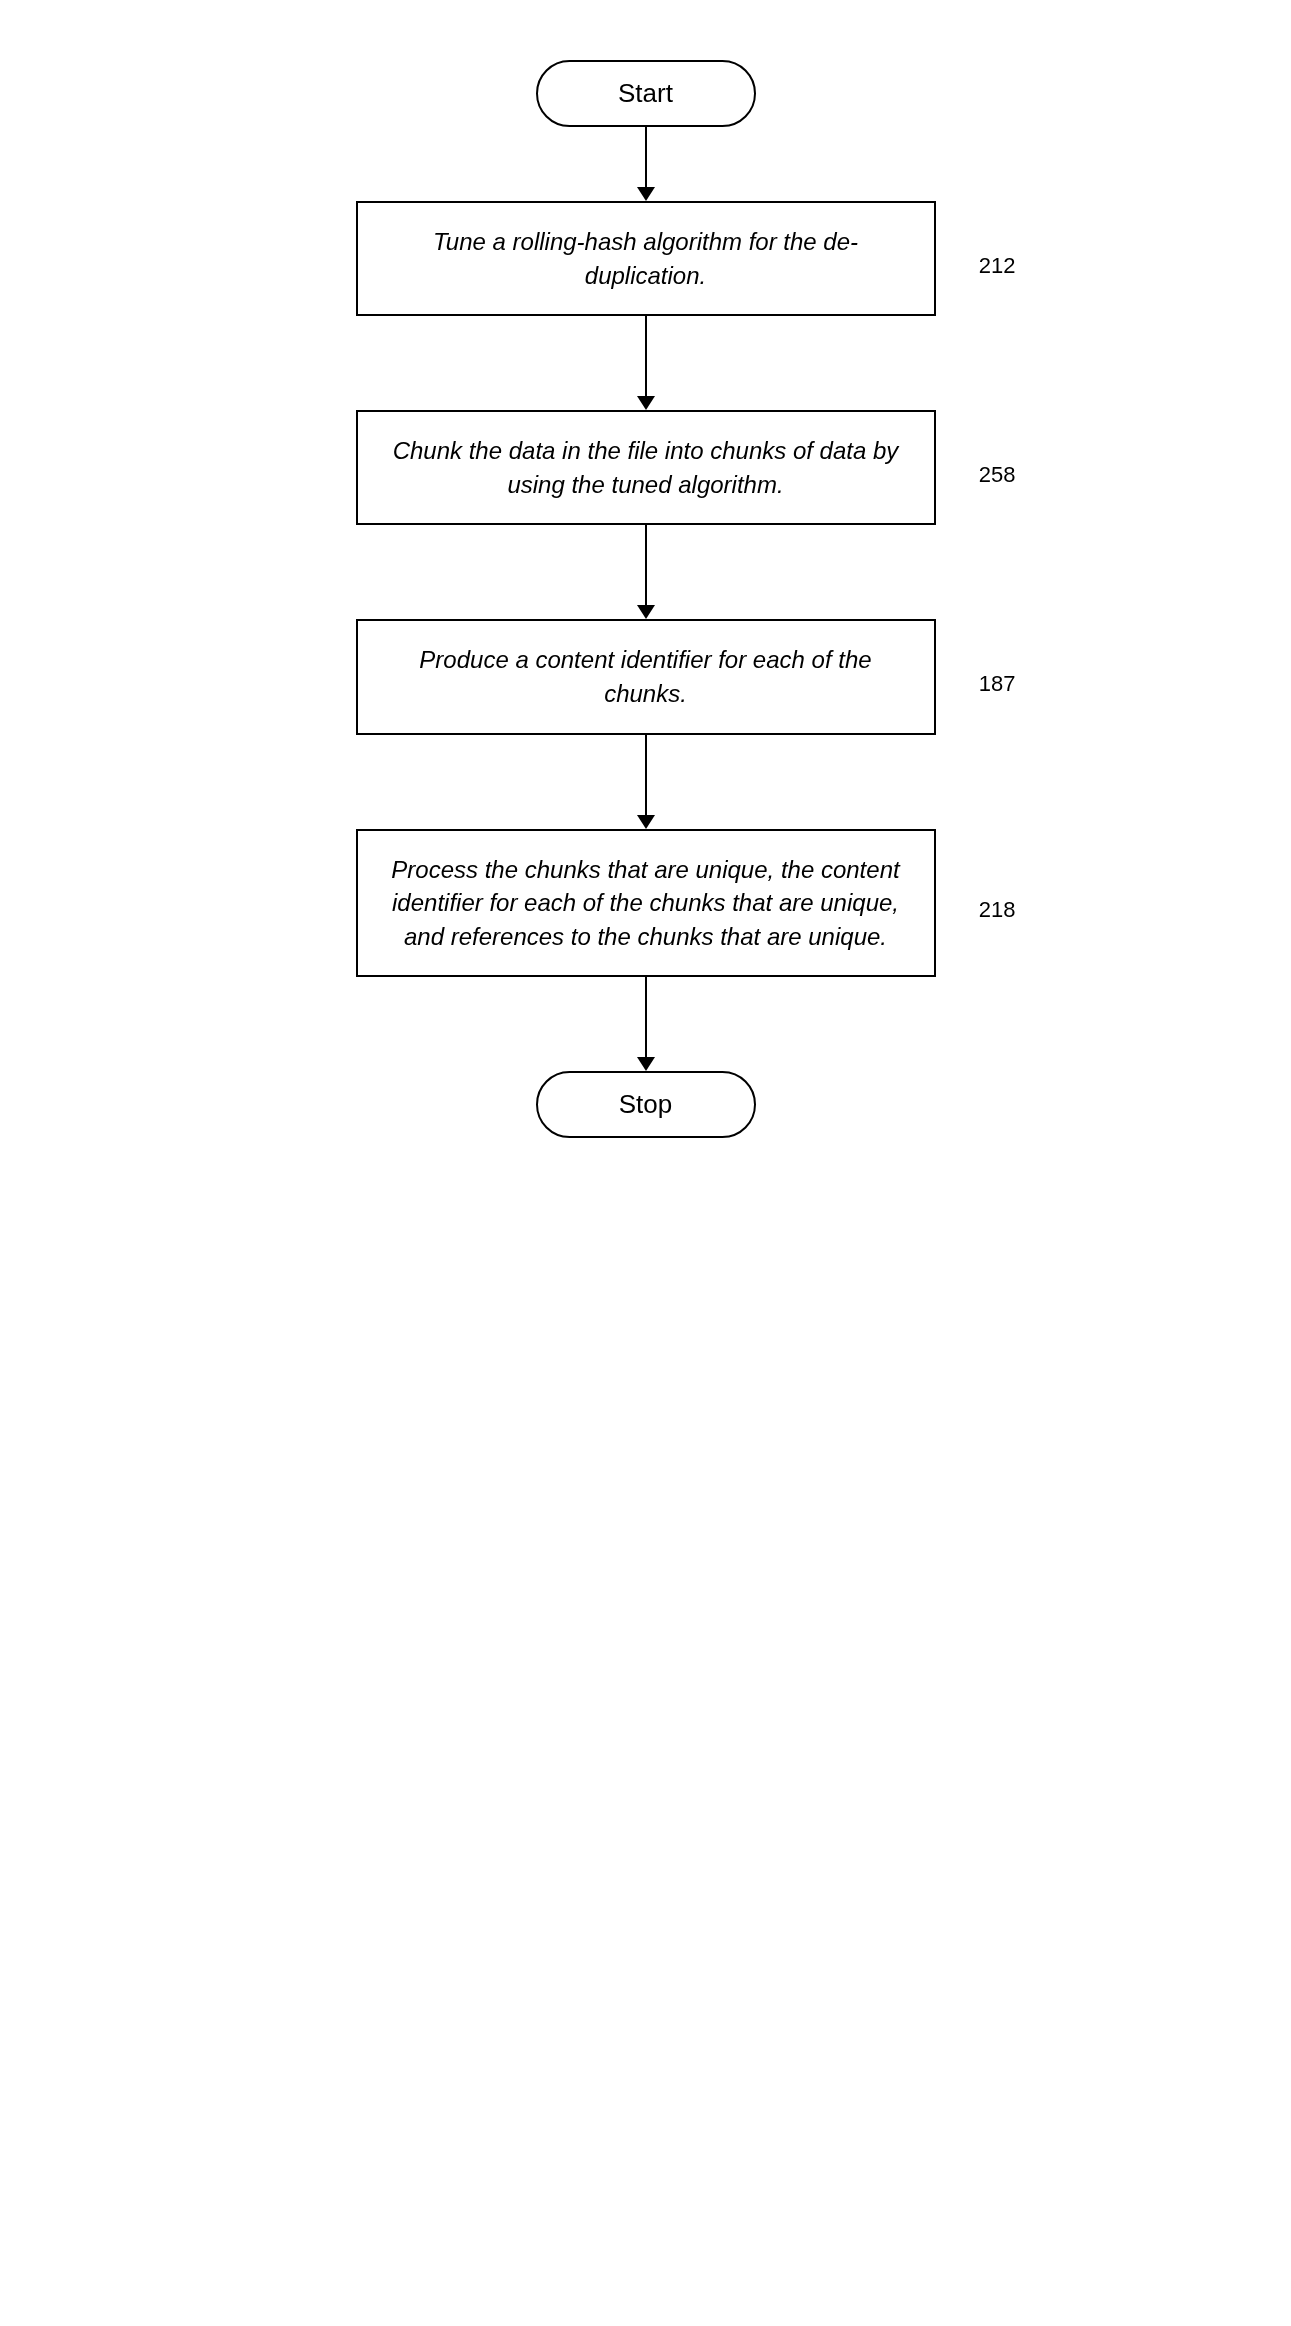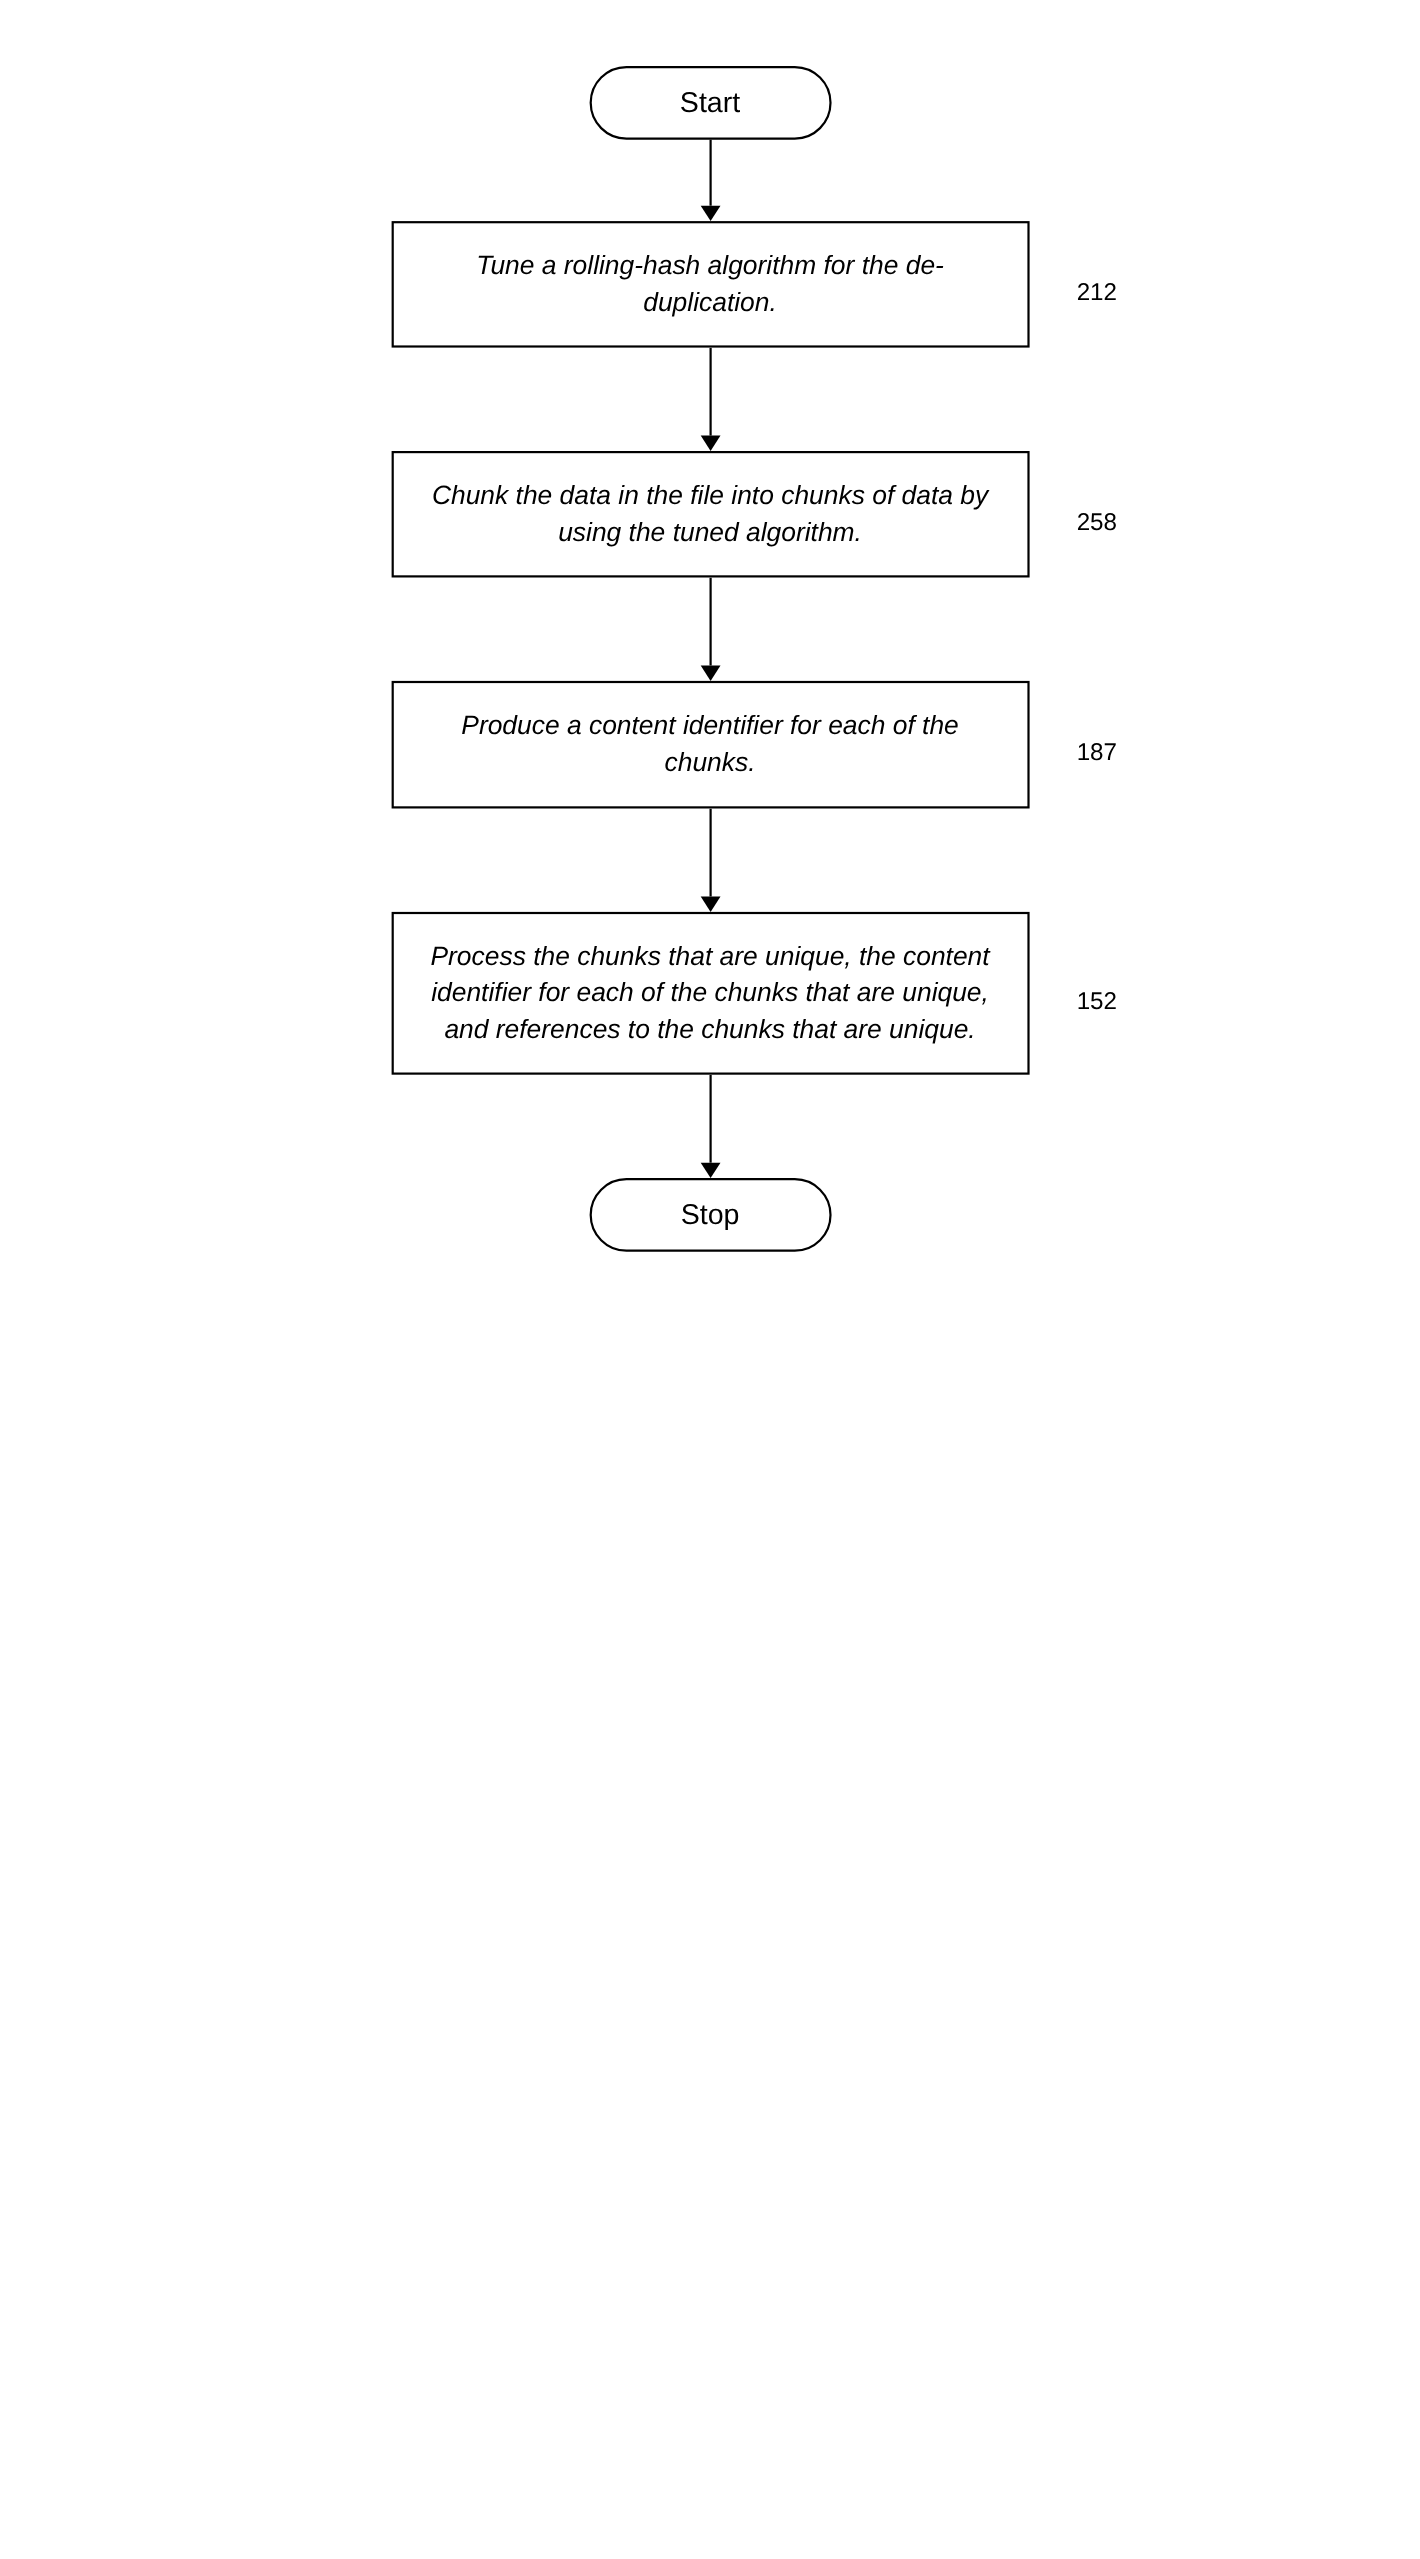--- a/index.html
+++ b/index.html
@@ -139,21 +139,21 @@
 
   <div class="connector">
     <div class="arrow-line" style="height: 80px;"></div>
     <div class="arrow-head-down"></div>
   </div>
 
   <div class="node-wrapper">
     <div class="rect-node">
       <span>Process the chunks that are unique, the content identifier for each of the chunks that are unique, and references to the chunks that are unique.</span>
     </div>
-    <div class="node-label">152</div>
+    <div class="node-label">218</div>
   </div>
 
   <div class="connector">
     <div class="arrow-line" style="height: 80px;"></div>
     <div class="arrow-head-down"></div>
   </div>
 
   <div class="node-wrapper">
     <div class="pill-node">
       <span>Stop</span>

